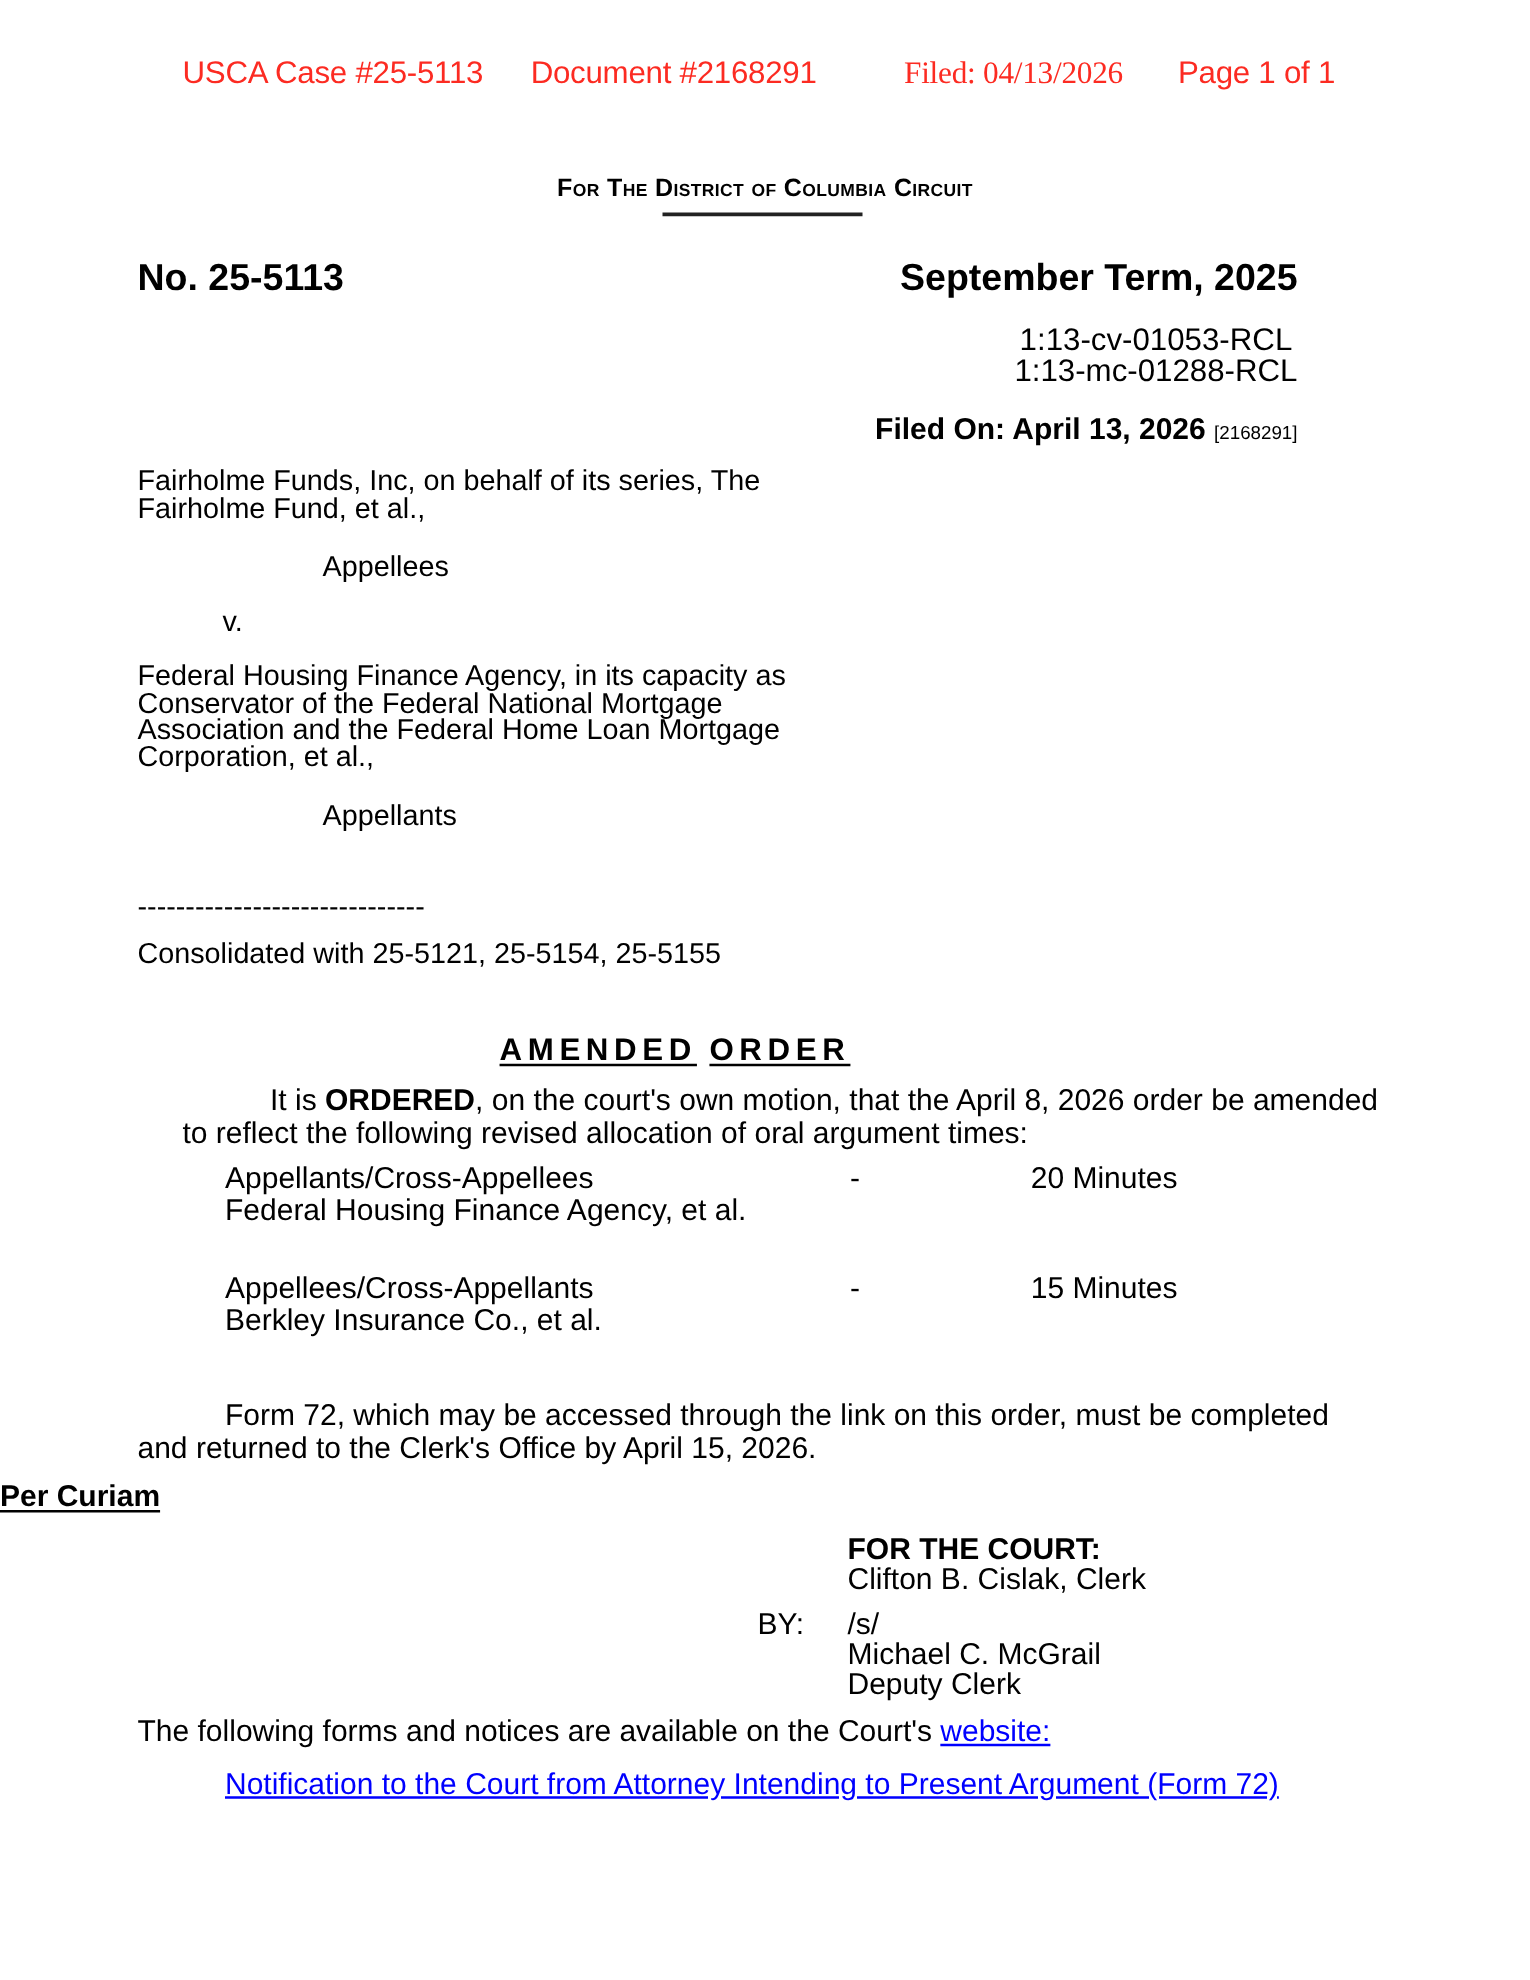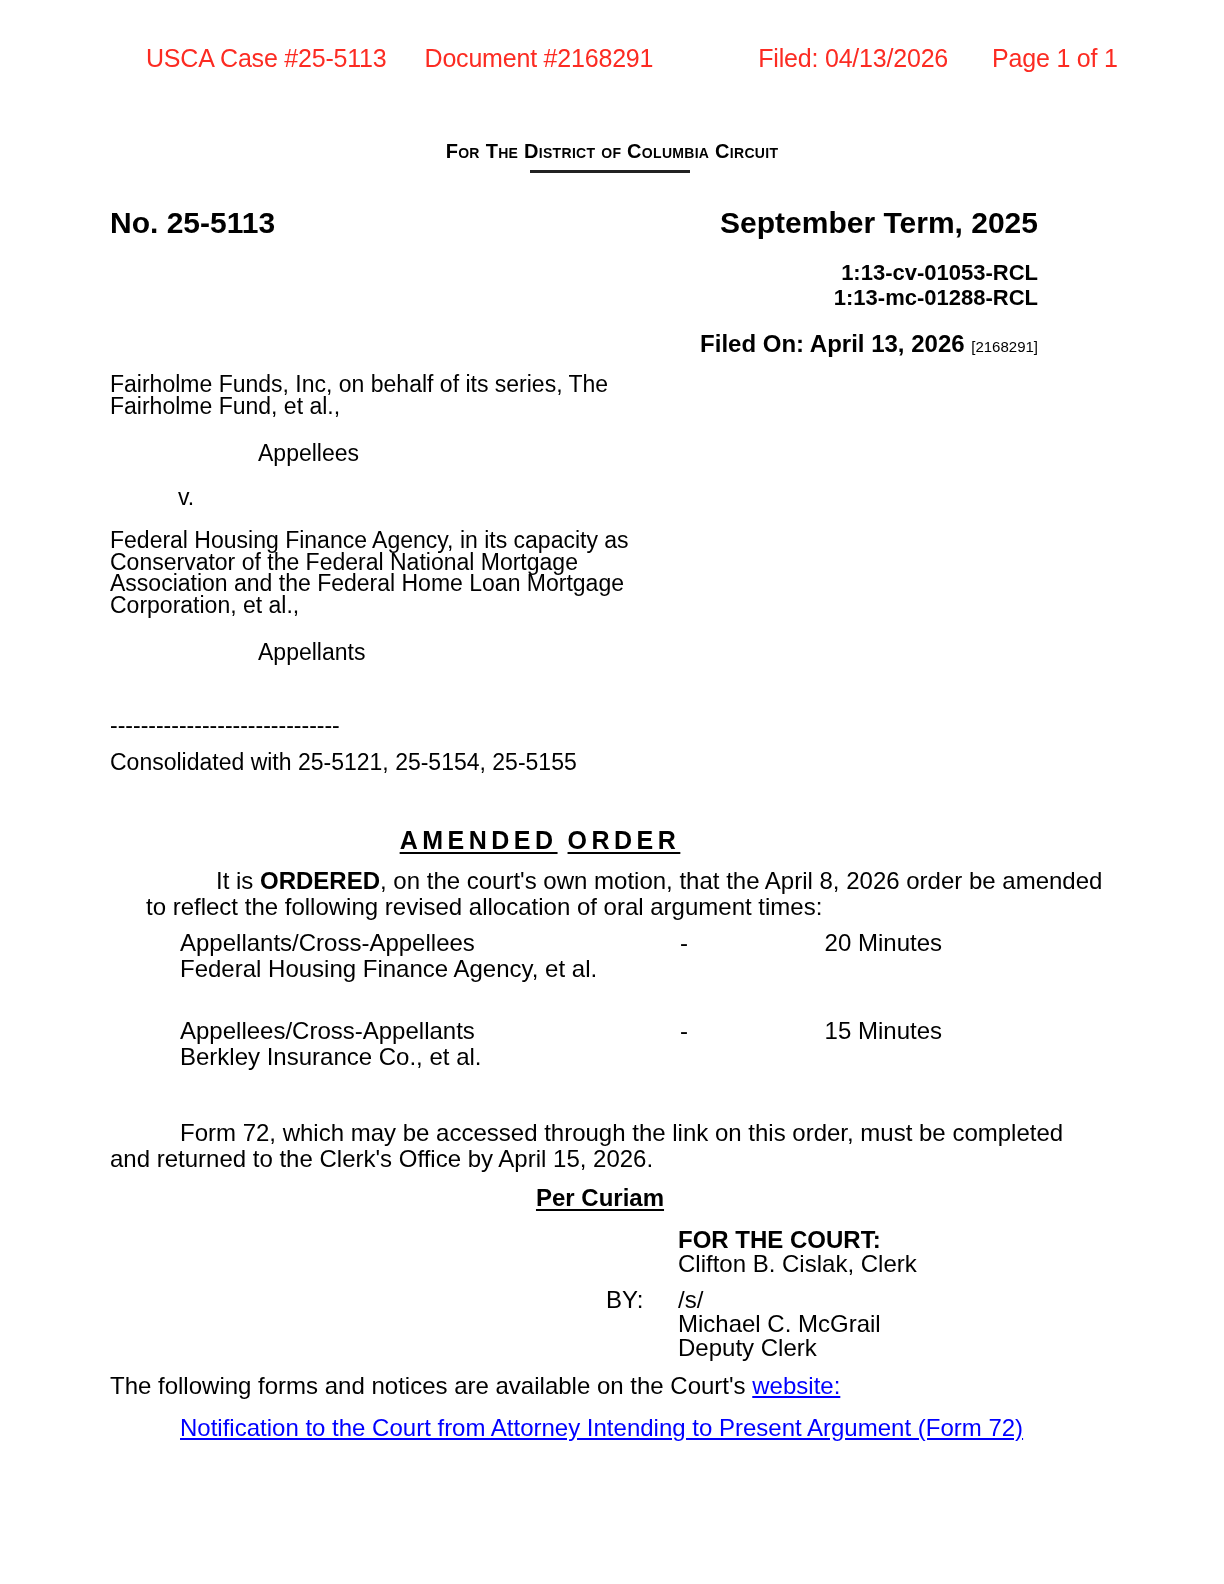--- a/index.html
+++ b/index.html
@@ -28,21 +28,21 @@
     width: 940px;
     color: #fc2b22;
     font-size: 25px;
     font-family: "Liberation Sans", sans-serif;
     white-space: nowrap;
     letter-spacing: -0.2px;
   }
   .ecf-stamp span { display: inline-block; }
   .ecf-case { }
   .ecf-doc { margin-left: 38px; }
-  .ecf-filed { margin-left: 105px; }
+  .ecf-filed { margin-left: 70px; font-family: Liberation Serif, serif; }
   .ecf-page { margin-left: 44px; }
 
   
   .court-title-wrap {
     position: absolute;
     left: 0;
     top: 96px;
     width: 1224px;
     text-align: center;
   }
@@ -89,23 +89,23 @@
     right: 186px;
     top: 206px;
     font-size: 30px;
     font-weight: 700;
     text-align: right;
   }
   .lower-cases {
     position: absolute;
     right: 186px;
     top: 260px;
-    text-align: right;
-    font-size: 22px;
-    font-weight: 700;
+    text-align: center;
+    font-size: 25px;
+    font-weight: 400;
     line-height: 25px;
   }
   .filed-on {
     position: absolute;
     right: 186px;
     top: 330px;
     text-align: right;
     font-size: 24px;
     font-weight: 700;
     white-space: nowrap;
@@ -202,21 +202,20 @@
   .times-table .col-mins  { text-align: right; white-space: nowrap; }
   .times-table tr.spacer-row td { height: 37px; }
   .party-sub { display: block; }
 
   
   .per-curiam {
     position: absolute;
     left: 0;
     top: 1184px;
     width: 1200px;
-    text-align: center;
     font-size: 24px;
     font-weight: 700;
   }
   .per-curiam u { text-underline-offset: 3px; }
 
   
   .sig-block {
     position: absolute;
     left: 678px;
     top: 1228px;

